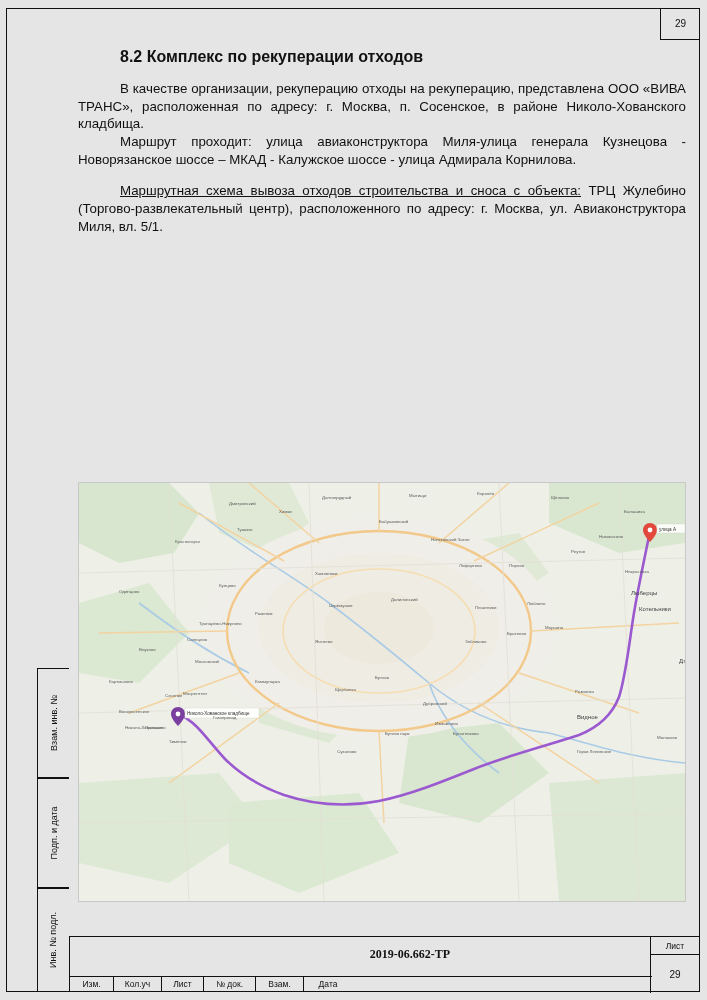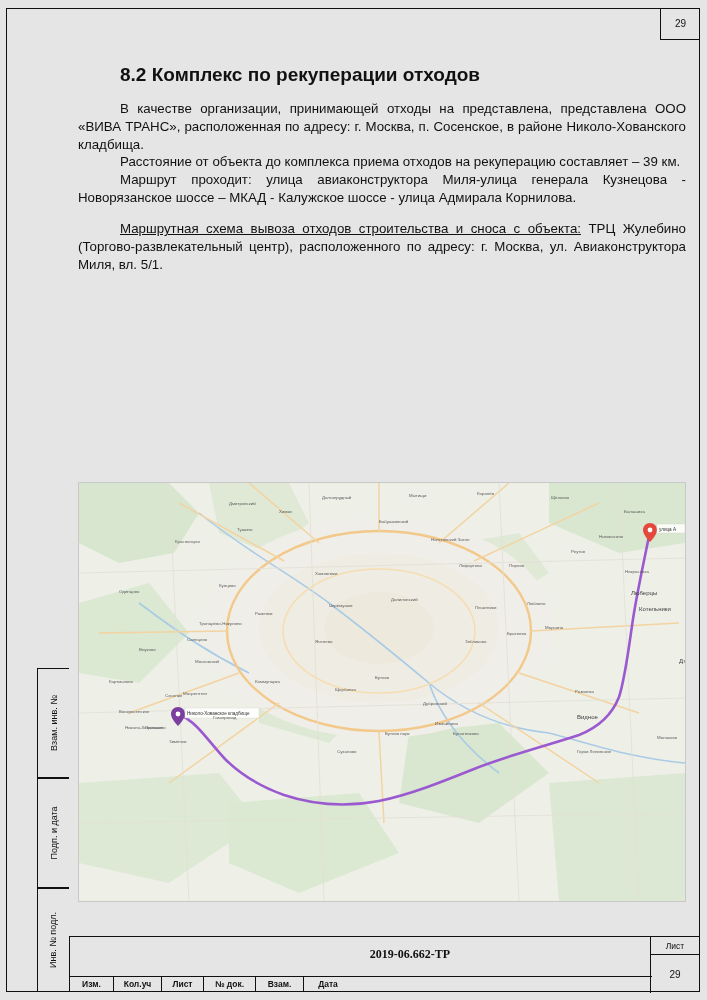--- a/index.html
+++ b/index.html
@@ -78,22 +78,22 @@
     position: absolute;
     left: 78px;
     top: 45px;
     width: 608px;
     font-size: 13.3px;
     color: #111;
     line-height: 1.35;
   }
   .heading {
     font-weight: bold;
-    font-size: 19px;
-    margin: 17px 0 12px 42px;
+    font-size: 16px;
+    margin: 1px 0 12px 42px;
   }
   p.para {
     margin: 0 0 0 0;
     text-align: justify;
     text-indent: 42px;
     hyphens: manual;
   }
   .gap { height: 13px; }
   .underline-lead {
     text-decoration: underline;
@@ -172,21 +172,20 @@
     box-sizing: border-box;
   }
   .stamp-cols div {
     border-right: 1px solid #111;
     display: flex;
     align-items: center;
     justify-content: center;
     font-size: 8.5px;
     color: #111;
     box-sizing: border-box;
-    font-weight: bold;
   }
   .stamp-cols div:last-child { border-right: none; text-align: center; }
   .c1 { width: 44px; }
   .c2 { width: 48px; }
   .c3 { width: 42px; }
   .c4 { width: 52px; }
   .c5 { width: 48px; }
   .c6 { width: 48px; }
   .map-label {
     font-family: "Liberation Sans", sans-serif;
@@ -218,22 +217,21 @@
     <div class="strip-box" style="top:770px;height:110px;">
       <span>Подп. и дата</span>
     </div>
     <div class="strip-box" style="top:880px;height:104px;">
       <span>Инв. № подл.</span>
     </div>
   </div>
 
   <div class="content">
     <div class="heading">8.2 Комплекс по рекуперации отходов</div>
-    <p class="para">В качестве организации, принимающей отходы на представлена, представлена ООО «ВИВА ТРАНС», расположенная по адресу: г. Москва, п. Сосенское, в районе Николо-Хованского кладбища.</p>
-    <p class="para">Расстояние от объекта до комплекса приема отходов на рекуперацию составляет – 39 км.</p>
+    <p class="para">В качестве организации, рекуперацию отходы на рекуперацию, представлена ООО «ВИВА ТРАНС», расположенная по адресу: г. Москва, п. Сосенское, в районе Николо-Хованского кладбища.</p>
     <p class="para">Маршрут проходит: улица авиаконструктора Миля-улица генерала Кузнецова - Новорязанское шоссе – МКАД - Калужское шоссе - улица Адмирала Корнилова.</p>
     <div class="gap"></div>
     <p class="para"><span class="underline-lead">Маршрутная схема вывоза отходов строительства и сноса с объекта:</span> <span>ТРЦ Жулебино (Торгово-развлекательный центр), расположенного по адресу: г. Москва, ул. Авиаконструктора Миля, вл. 5/1.</span></p>
     <div class="gap"></div>
   </div>
 
   <div class="map-wrap">
     <svg class="map-svg" viewBox="0 0 606 418" preserveAspectRatio="none">
 
       <rect x="0" y="0" width="606" height="418" fill="#eef0e8"></rect>

